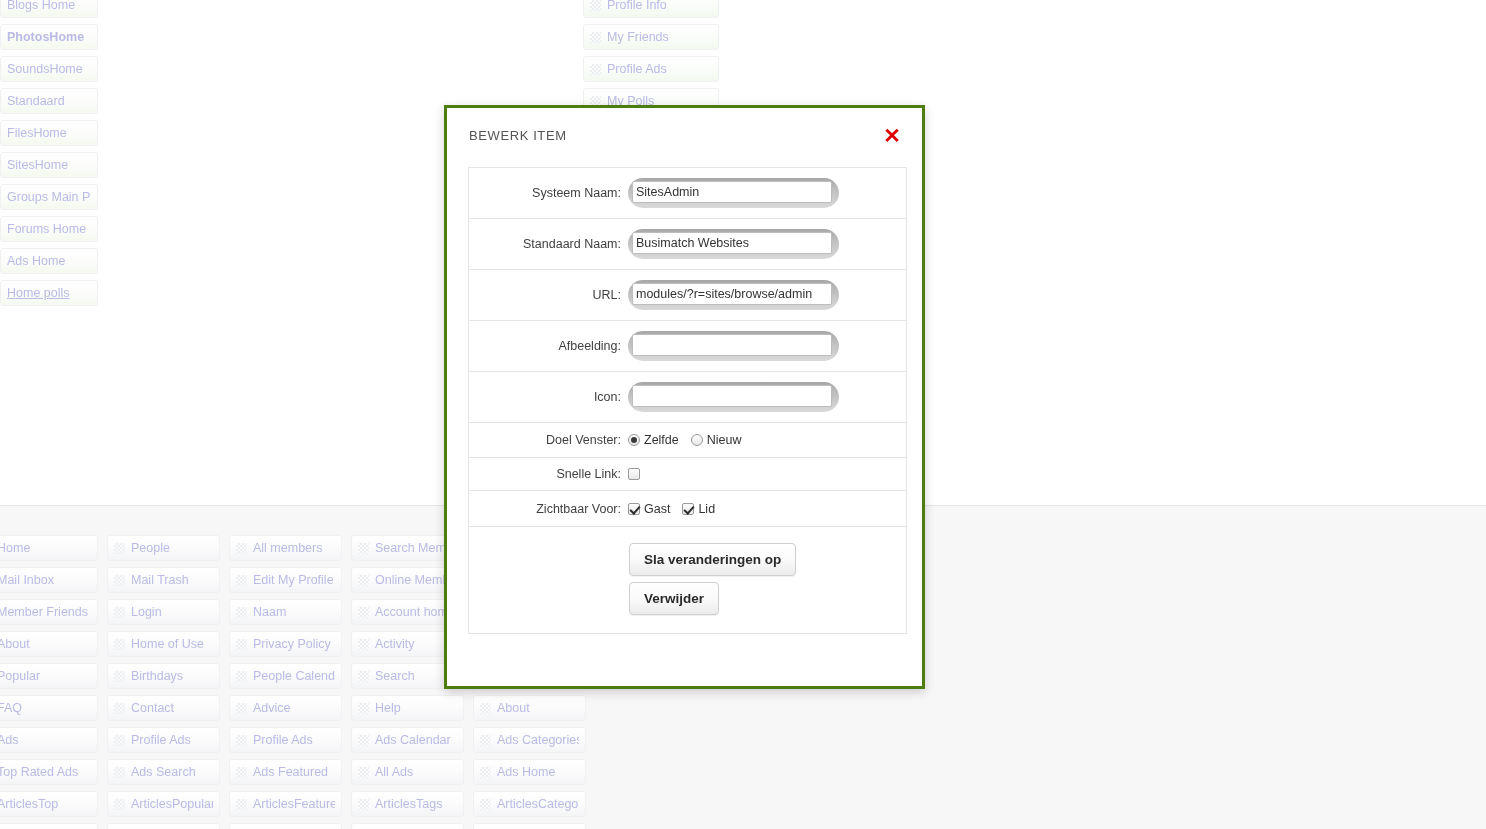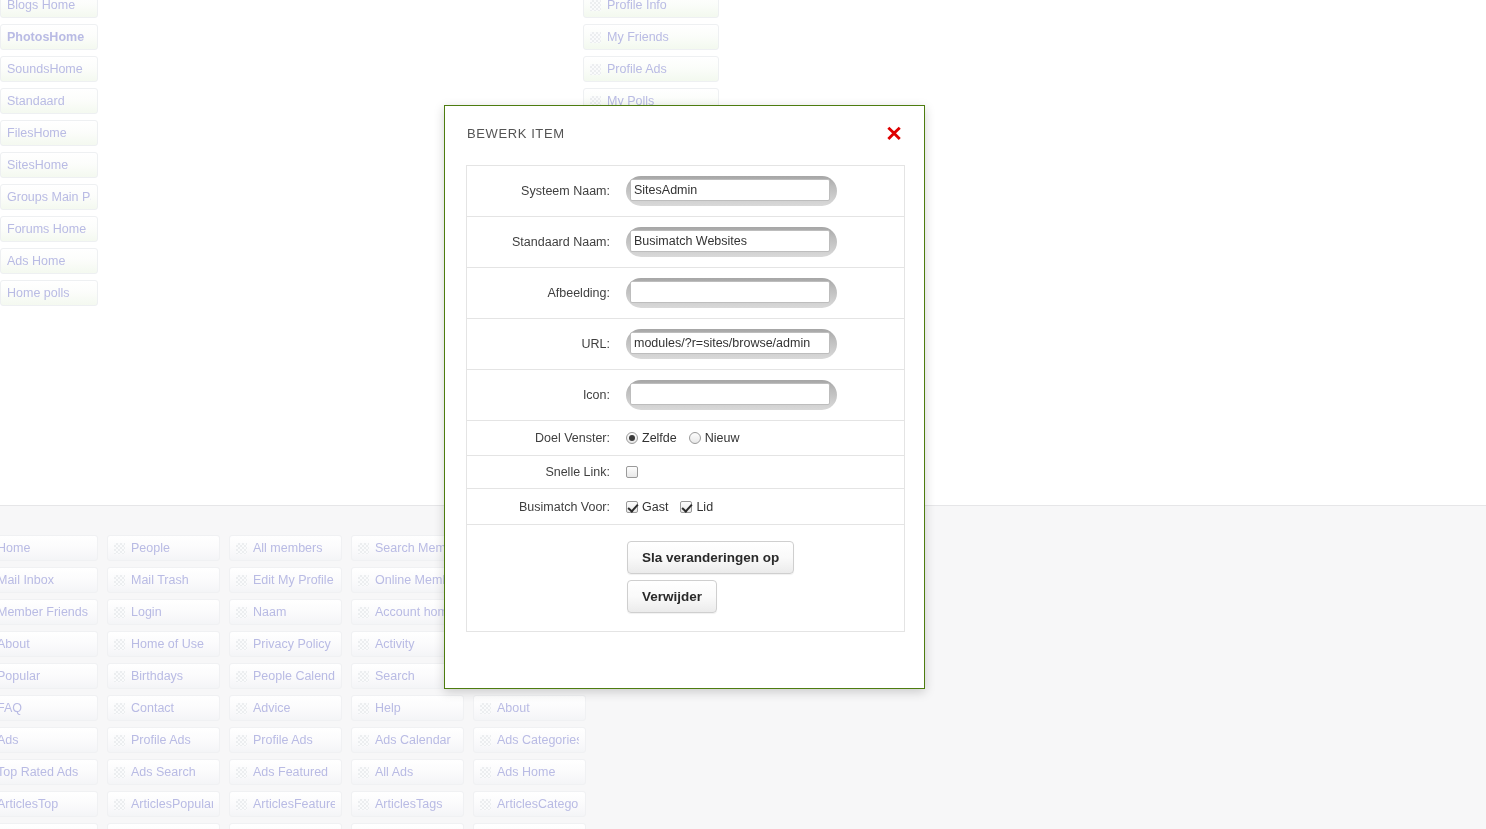--- a/index.html
+++ b/index.html
@@ -79,21 +79,21 @@
   }
 
   
   #modal {
     position: absolute;
     left: 444px;
     top: 105px;
     width: 481px;
     height: 584px;
     background: #ffffff;
-    border: 1px solid #4d7c0f;
+    border: 3px solid #4d7c0f;
     box-shadow: 0 3px 10px rgba(0,0,0,0.18);
     box-sizing: border-box;
     z-index: 50;
   }
   .modal-title {
     position: absolute;
     left: 466px - 444px;
     top: 20px;
     left: 22px;
     font-size: 13px;
@@ -129,21 +129,21 @@
     display: flex;
     align-items: center;
     border-bottom: 1px solid #e4e4e4;
     box-sizing: border-box;
     min-height: 51px;
   }
   .row-label {
     width: 159px;
     flex: 0 0 159px;
     text-align: right;
-    padding-right: 16px;
+    padding-right: 7px;
     box-sizing: border-box;
     font-size: 12.5px;
     color: #3f3f3f;
   }
   .row-field {
     flex: 1 1 auto;
     display: flex;
     align-items: flex-start;
   }
 
@@ -282,21 +282,21 @@
     </div>
     <div class="chip plain" style="top: 184px;">
       <span class="chip-label">Groups Main Page</span>
     </div>
     <div class="chip plain" style="top: 216px;">
       <span class="chip-label">Forums Home</span>
     </div>
     <div class="chip plain" style="top: 248px;">
       <span class="chip-label">Ads Home</span>
     </div>
-    <div class="chip plain" style="top: 280px;">
+    <div class="chip plain" style="top: 280px; text-decoration: underline;">
       <span class="chip-label">Home polls</span>
     </div>
   </div>
 
 <div id="profile-col">
     <div class="chip" style="position: absolute; left: 583px; width: 136px; top: -8px;">
       <span class="chip-grip"></span>
       <span class="chip-label">Profile Info</span>
     </div>
     <div class="chip" style="position: absolute; left: 583px; width: 136px; top: 24px;">
@@ -490,32 +490,32 @@
         </div>
         <div class="form-row">
           <div class="row-label">Standaard Naam:</div>
           <div class="row-field">
             <div class="input-wrap">
               <input type="text" value="Busimatch Websites" style="">
             </div>
           </div>
         </div>
         <div class="form-row">
+          <div class="row-label">URL:</div>
+          <div class="row-field">
+            <div class="input-wrap">
+              <input type="text" value="modules/?r=sites/browse/admin" style="">
+            </div>
+          </div>
+        </div>
+        <div class="form-row">
           <div class="row-label">Afbeelding:</div>
           <div class="row-field">
             <div class="input-wrap">
               <input type="text" style="">
-            </div>
-          </div>
-        </div>
-        <div class="form-row">
-          <div class="row-label">URL:</div>
-          <div class="row-field">
-            <div class="input-wrap">
-              <input type="text" value="modules/?r=sites/browse/admin" style="">
             </div>
           </div>
         </div>
         <div class="form-row">
           <div class="row-label">Icon:</div>
           <div class="row-field">
             <div class="input-wrap">
               <input type="text" style="">
             </div>
           </div>
@@ -533,21 +533,21 @@
     </div>
 
     <div class="form-row" style="min-height:33px;">
       <div class="row-label">Snelle Link:</div>
       <div class="row-field">
         <input type="checkbox" class="cb" id="cb-quick-link" style="">
       </div>
     </div>
 
     <div class="form-row" style="min-height:36px;">
-      <div class="row-label">Busimatch Voor:</div>
+      <div class="row-label">Zichtbaar Voor:</div>
       <div class="row-field opt-group">
         <input type="checkbox" class="cb" id="cb-guest" checked="" style="">
         <span class="opt-label">Gast</span>
         <input type="checkbox" class="cb" id="cb-member" checked="" style="">
         <span class="opt-label">Lid</span>
       </div>
     </div>
 
     <div class="btn-row">
       <button class="btn" id="btn-save">Sla veranderingen op</button>

